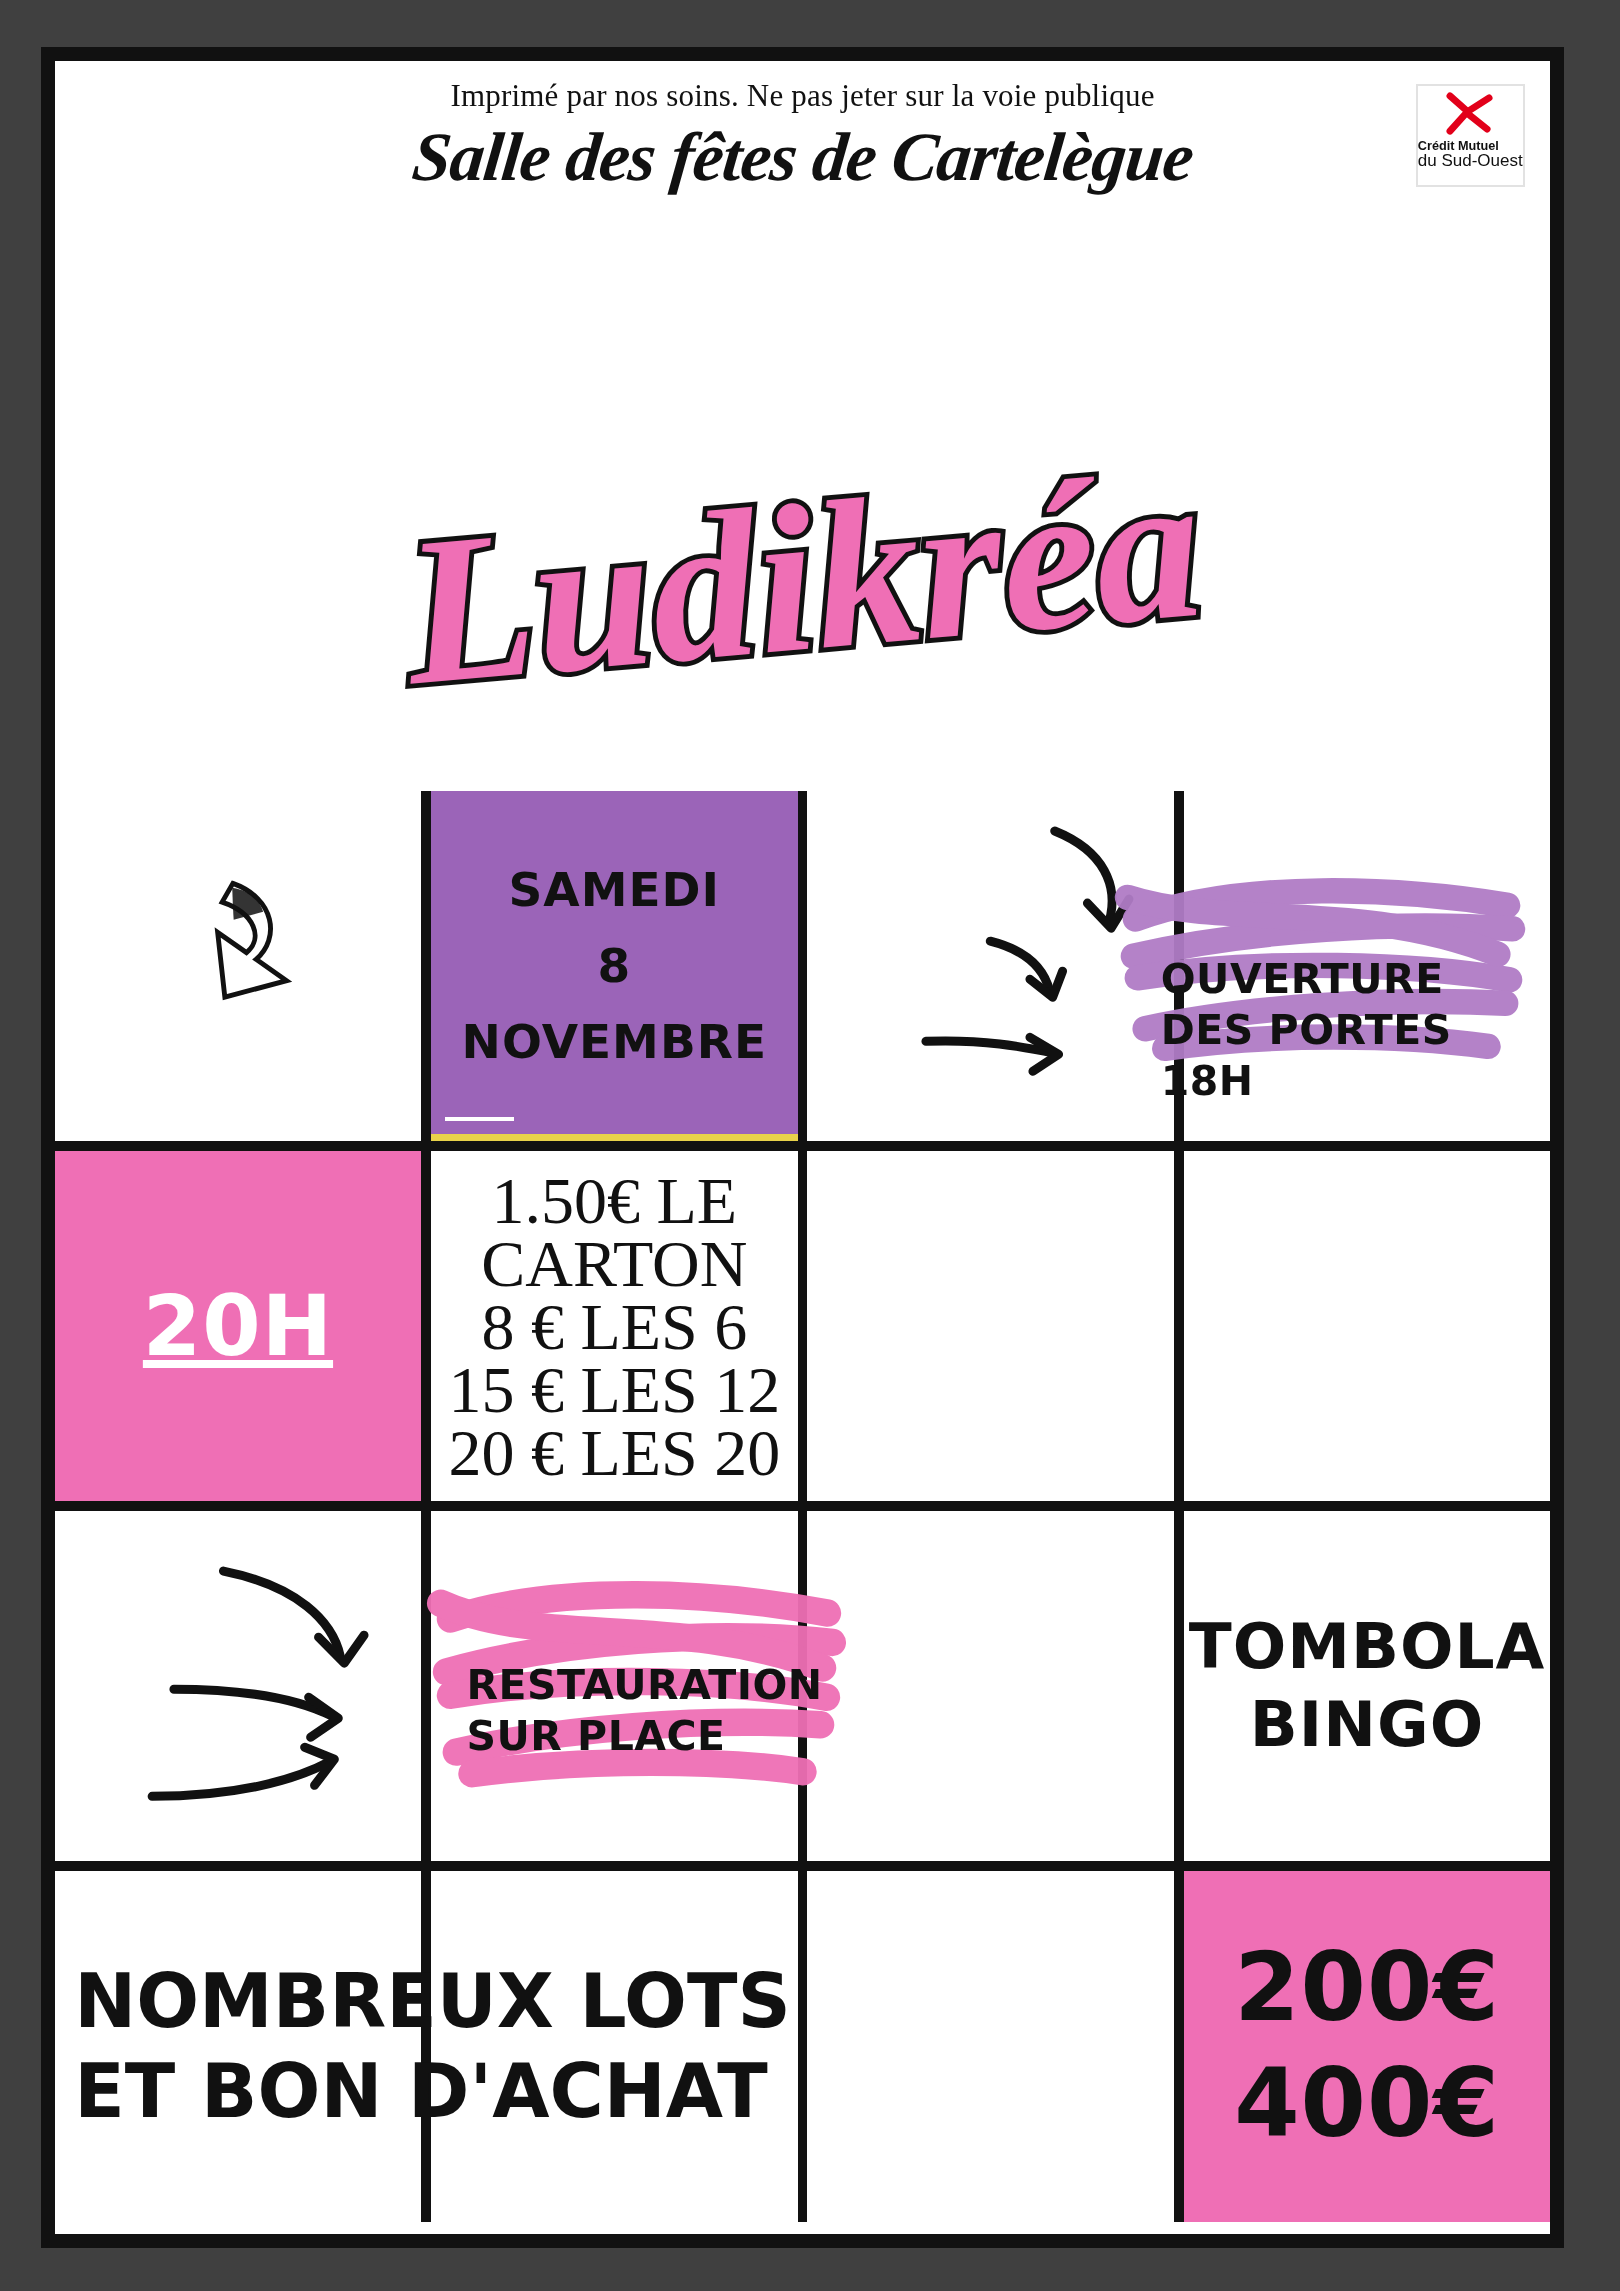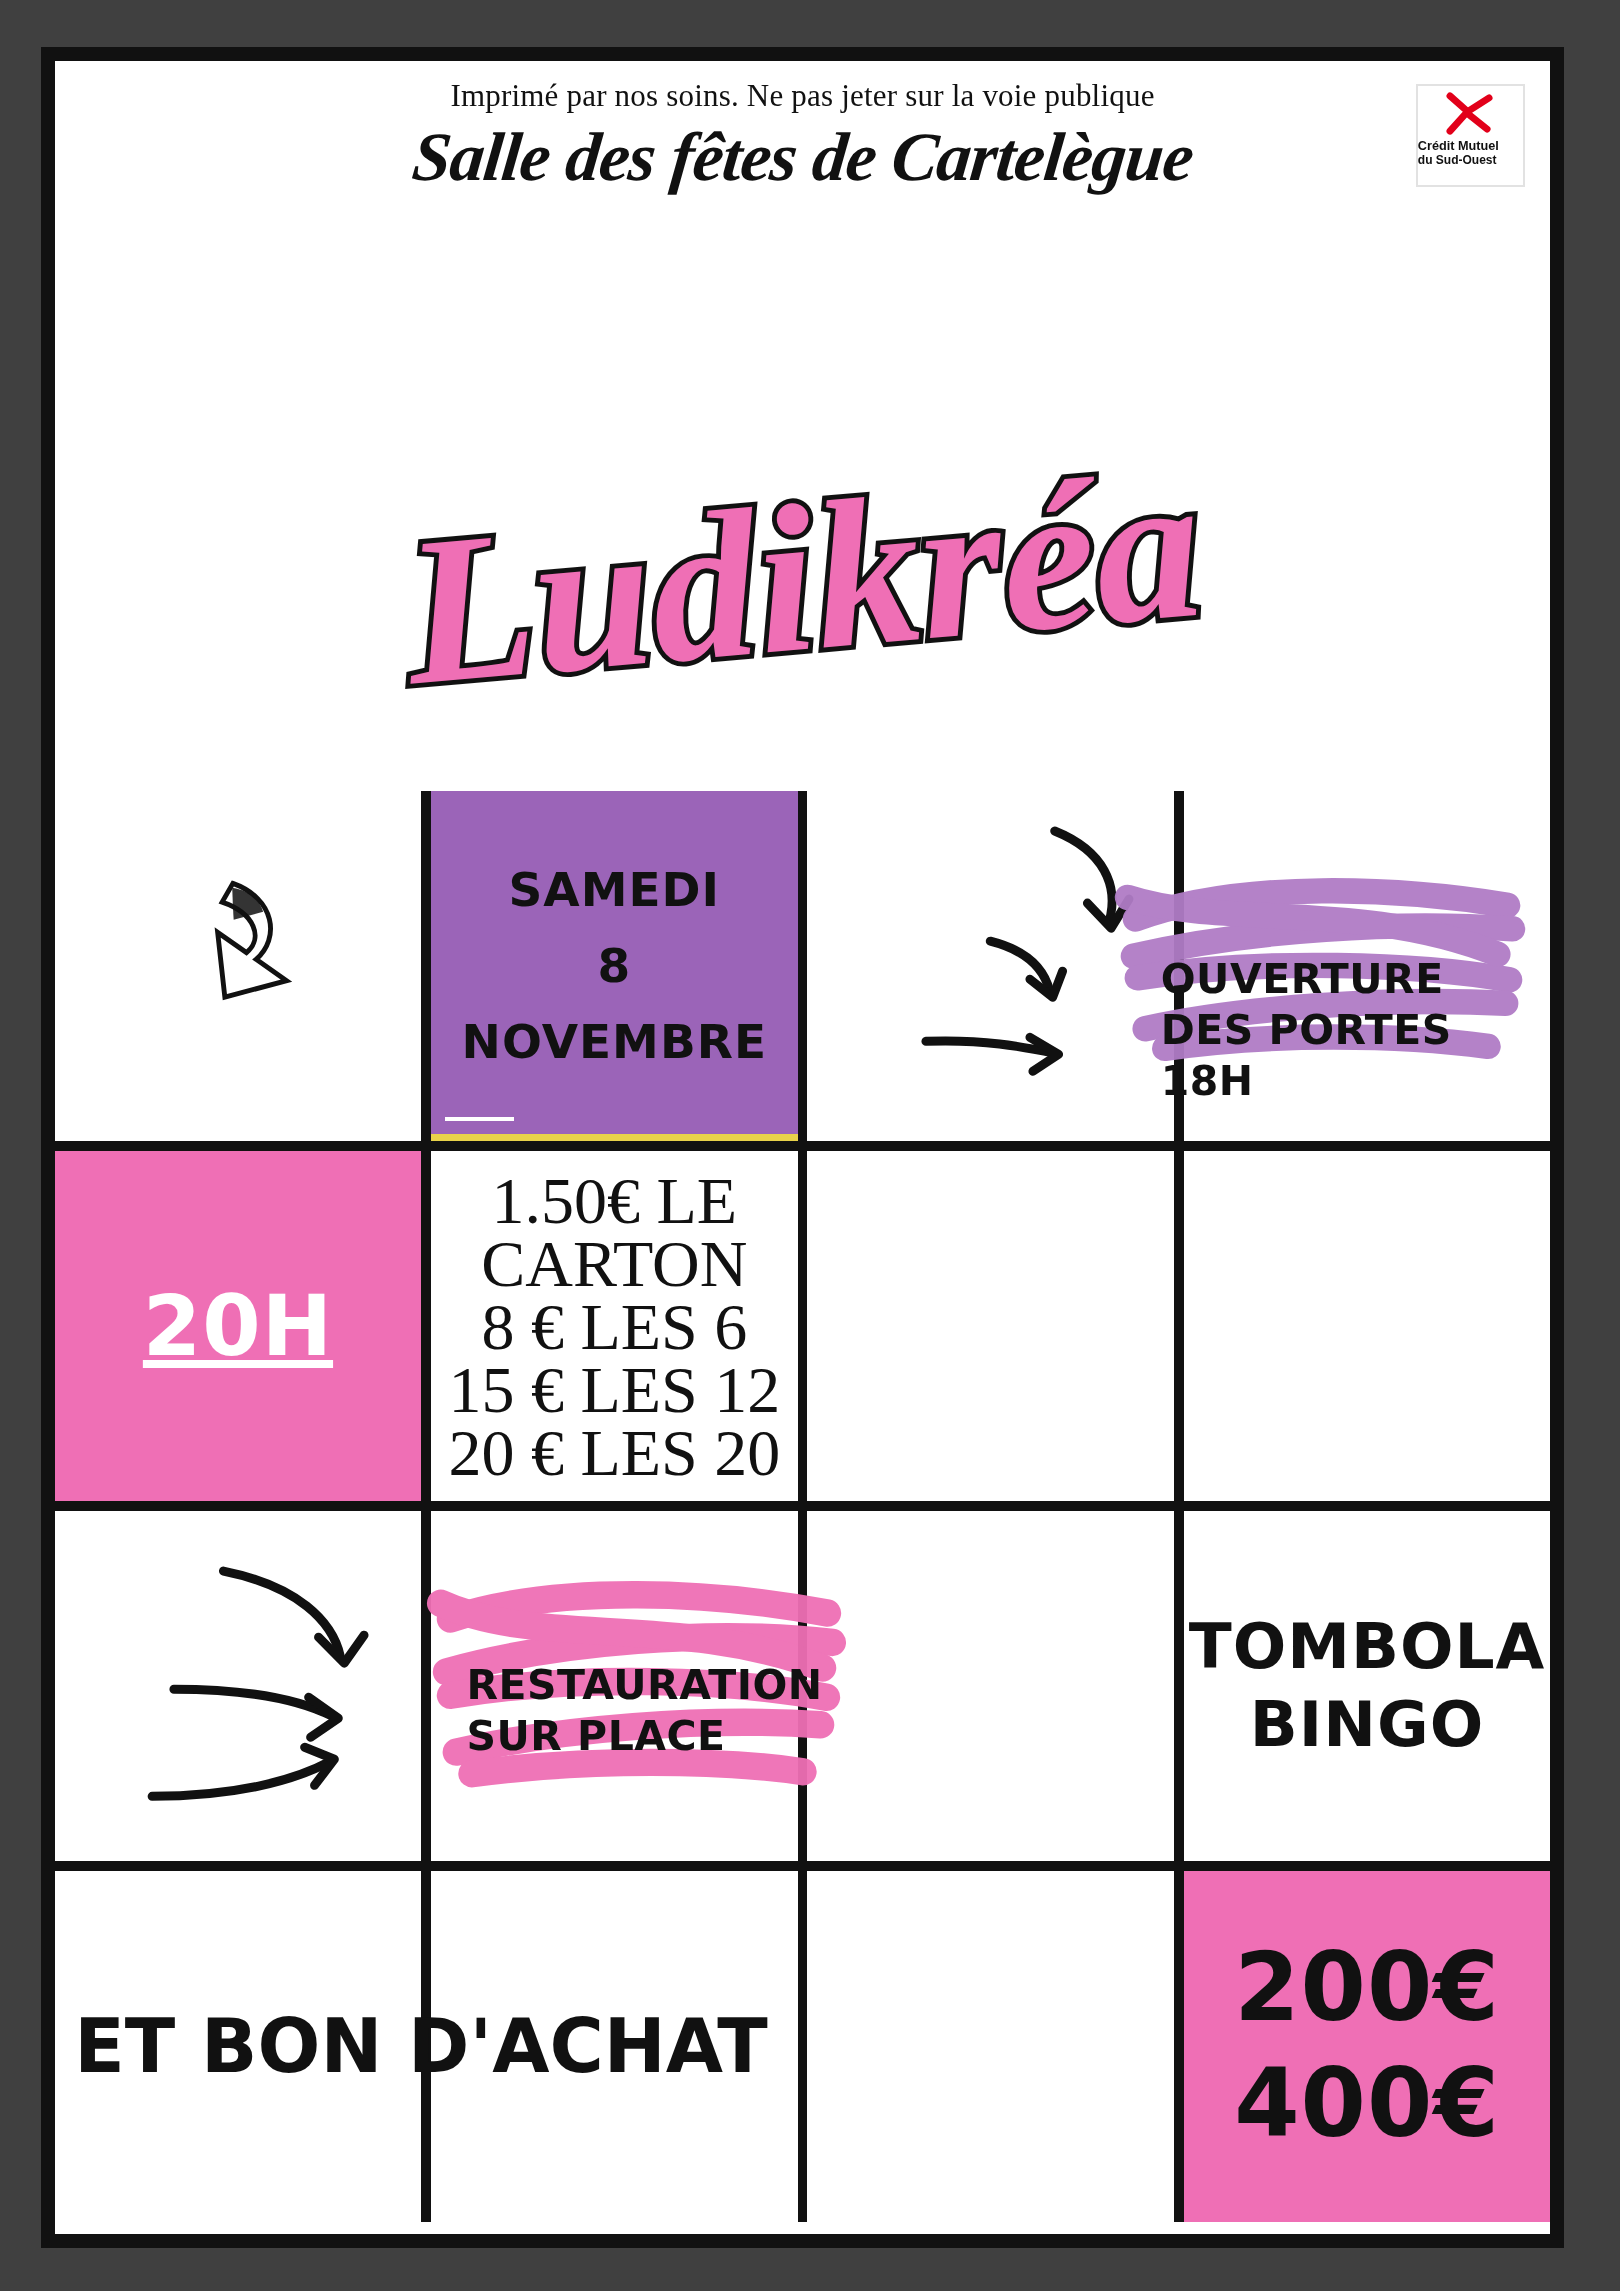--- a/index.html
+++ b/index.html
@@ -117,22 +117,22 @@
     height: 45px;
     margin: 0 auto 2.9px;
   }
   .bank-name {
     font-size: 12.7px;
     font-weight: bold;
     color: #111111;
     line-height: 13.7px;
   }
   .bank-sub {
-    font-size: 12px;
-    font-weight: bold;
+    font-size: 17px;
+    font-weight: normal;
     color: #111111;
     line-height: 13.7px;
   }
 
   
   .grid {
     position: absolute;
     left: 0;
     top: 730px;
     width: 100%;
@@ -386,20 +386,21 @@
 
         <div class="cell">
           <div class="tombola">
             <div>TOMBOLA</div>
             <div>BINGO</div>
           </div>
         </div>
 
         <div class="cell">
           <div class="lots">
+            <div>NOMBREUX LOTS</div>
             <div>ET BON D'ACHAT</div>
           </div>
         </div>
         <div class="cell"></div>
         <div class="cell"></div>
 
         <div class="cell pink">
           <div class="amounts">
             <div>200€</div>
             <div>400€</div>

